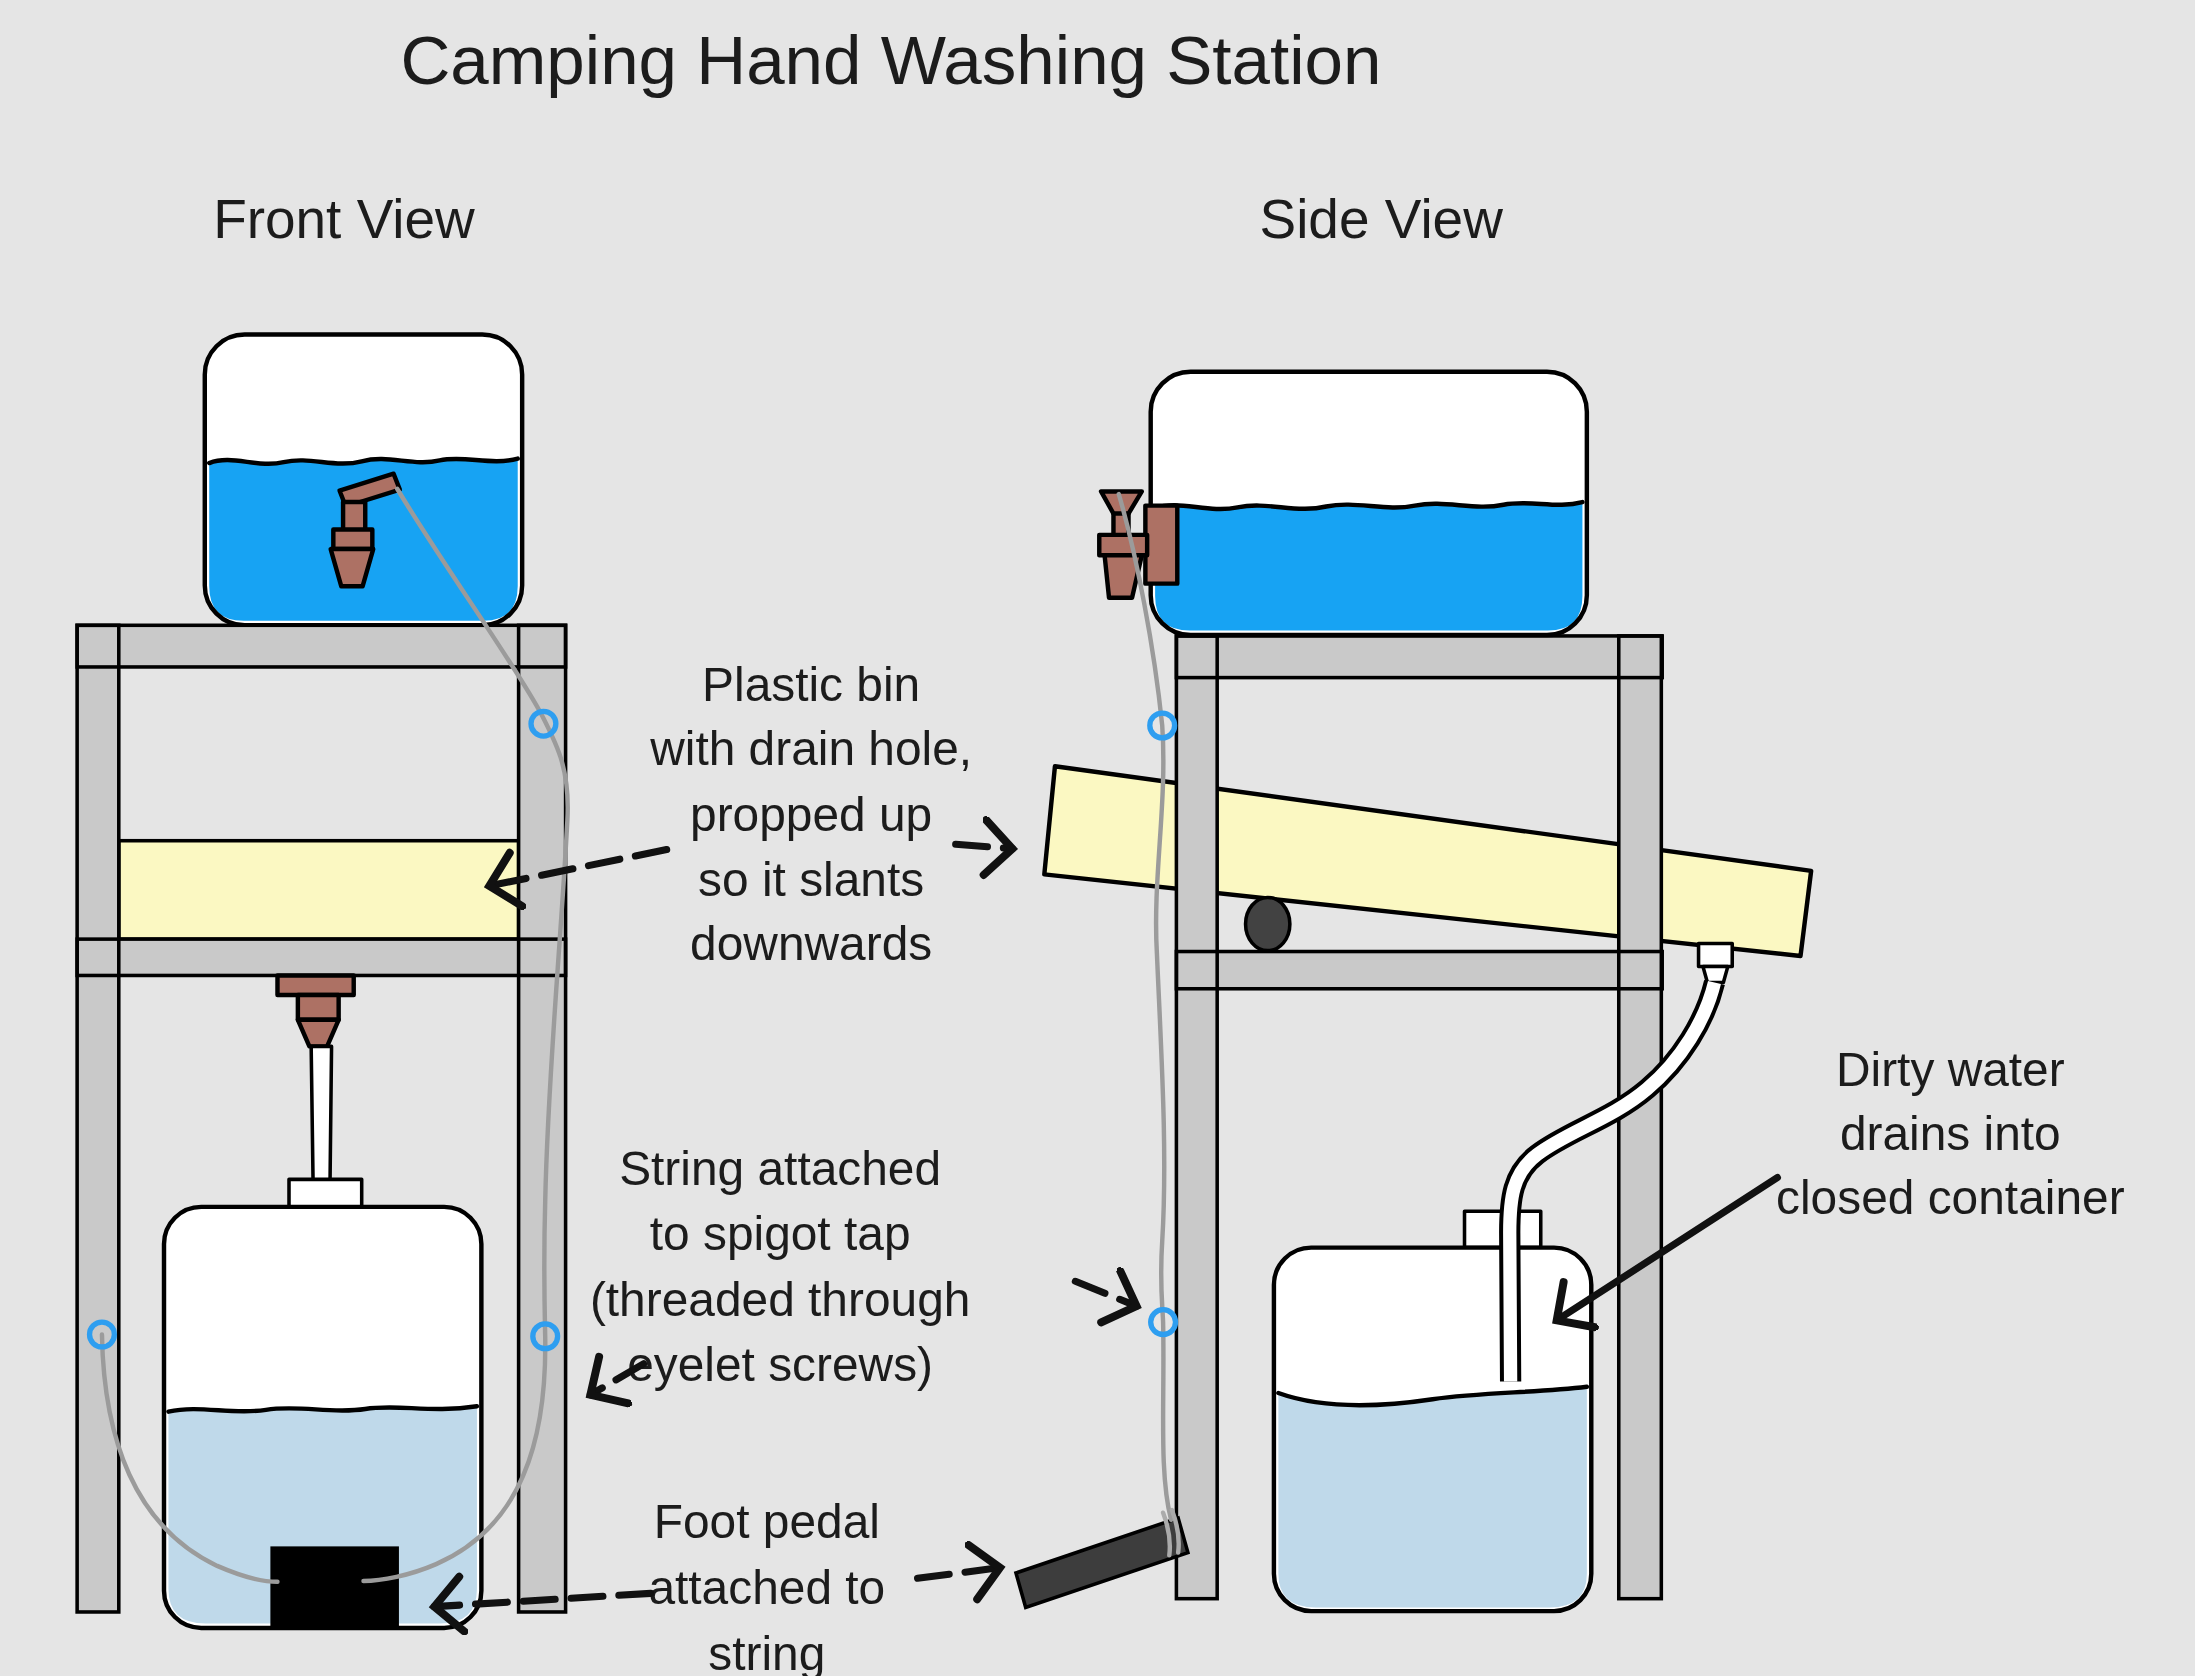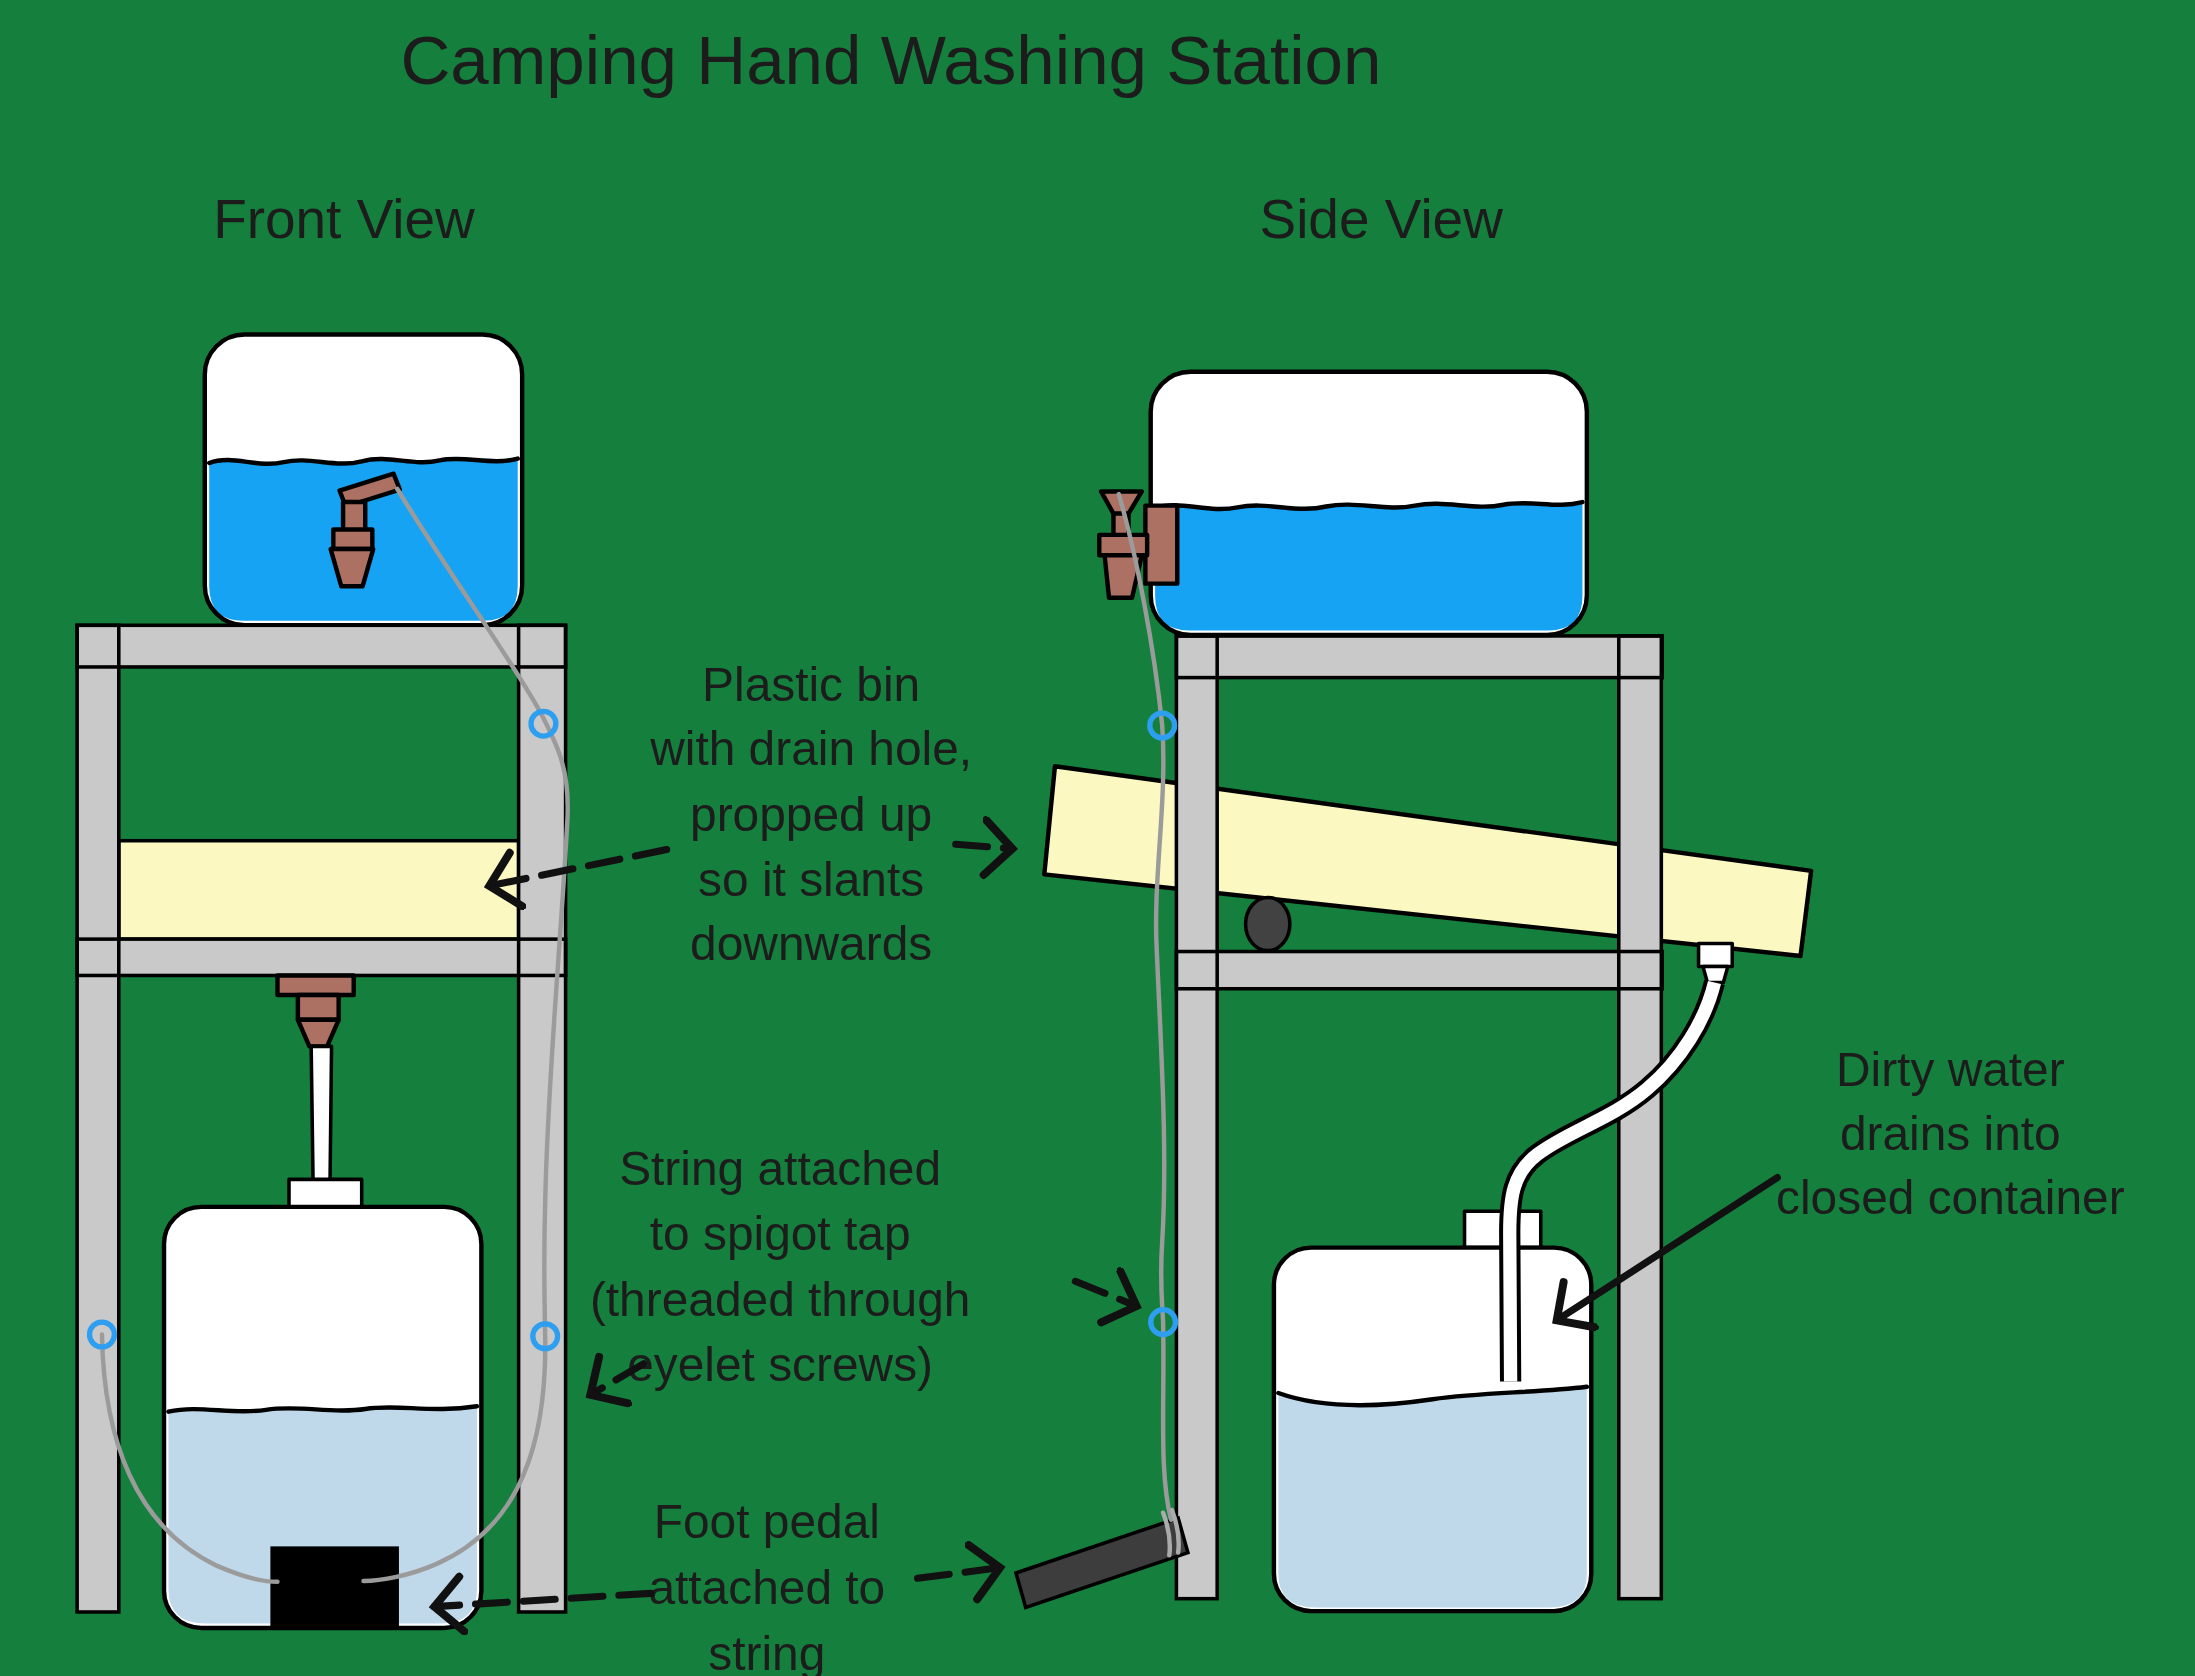--- a/index.html
+++ b/index.html
@@ -1,16 +1,16 @@
 <!DOCTYPE html>
 <html style="--water-blue: #17a3f3; --waste-water: #bfd9ea; --bin-yellow: #fbf8c2; --frame-gray: #c9c9c9; --fixture-brown: #ad7164; --pedal-black: #000000; --pedal-dark: #3d3d3d; --prop-dark: #424242; --string-gray: #9b9b9b; --eyelet-blue: #2e9ef0; --tube-white: #ffffff; --outline: #000000; --arrow: #111111; --text: #1c1c1c;font-size:14px"><head>
 <meta charset="utf-8">
 <style>
   html,body{margin:0;padding:0;background:#ffffff;}
-  .canvas{position:relative;width:2195px;height:1677px;background:#15803d;overflow:hidden;}
+  .canvas{position:relative;width:2195px;height:1677px;background:#e5e5e5;overflow:hidden;}
   svg{display:block;width:100%;height:100%;}
   text{font-family:"Liberation Sans",sans-serif;fill:var(--text,#1c1c1c);}
   .t-title{font-size:78px;}
   .t-label{font-size:62px;}
   .t-ann{font-size:54px;}
   .mid{text-anchor:middle;}
   .ol{fill:none;stroke:var(--outline,#000);}
   .w5{stroke-width:5;} .w4{stroke-width:4;}
   .fill-white{fill:#ffffff;}
   .fill-water{fill:var(--water-blue,#17a3f3);}

